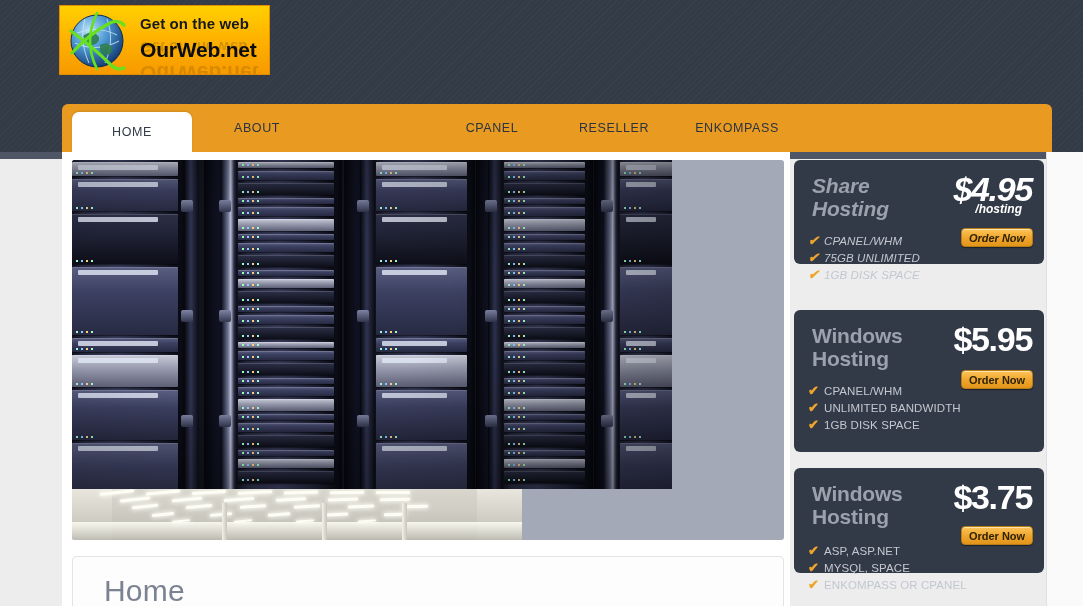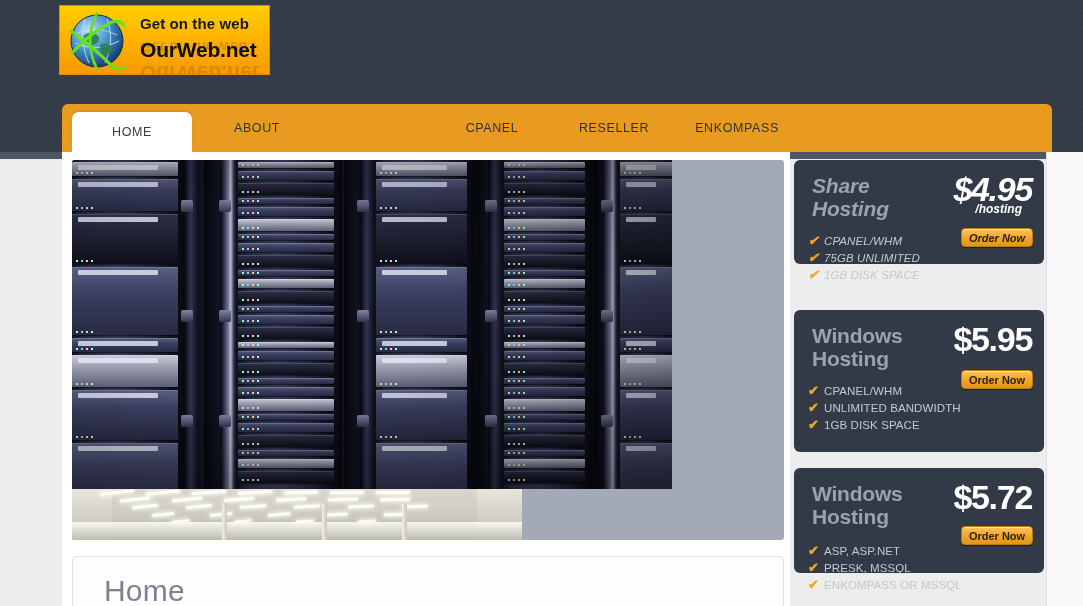--- a/index.html
+++ b/index.html
@@ -783,33 +783,33 @@
           <span class="feature-text">UNLIMITED BANDWIDTH</span>
         </div>
         <div class="feature">
           <span class="check">✔</span>
           <span class="feature-text">1GB DISK SPACE</span>
         </div>
       </div>
     </div>
     <div class="panel" id="panel-2">
       <div class="panel-title">Windows Hosting</div>
-      <div class="panel-price">$5.72</div>
+      <div class="panel-price">$3.75</div>
       <div class="order-btn">Order Now</div>
       <div class="features">
         <div class="feature">
           <span class="check">✔</span>
           <span class="feature-text">ASP, ASP.NET</span>
         </div>
         <div class="feature">
           <span class="check">✔</span>
-          <span class="feature-text">PRESK, MSSQL</span>
+          <span class="feature-text">MYSQL, SPACE</span>
         </div>
         <div class="feature">
           <span class="check">✔</span>
-          <span class="feature-text">ENKOMPASS OR MSSQL</span>
+          <span class="feature-text">ENKOMPASS OR CPANEL</span>
         </div>
       </div>
     </div>
   </div>
 
 <div class="scroll-divider"></div>
 <div class="scroll-strip"></div>
 
 </body></html>

